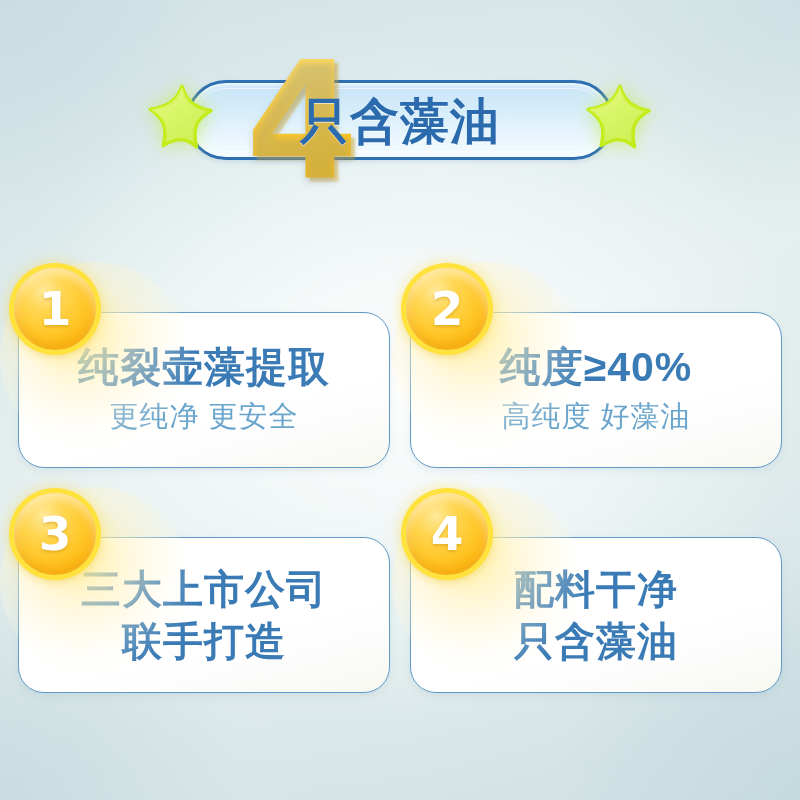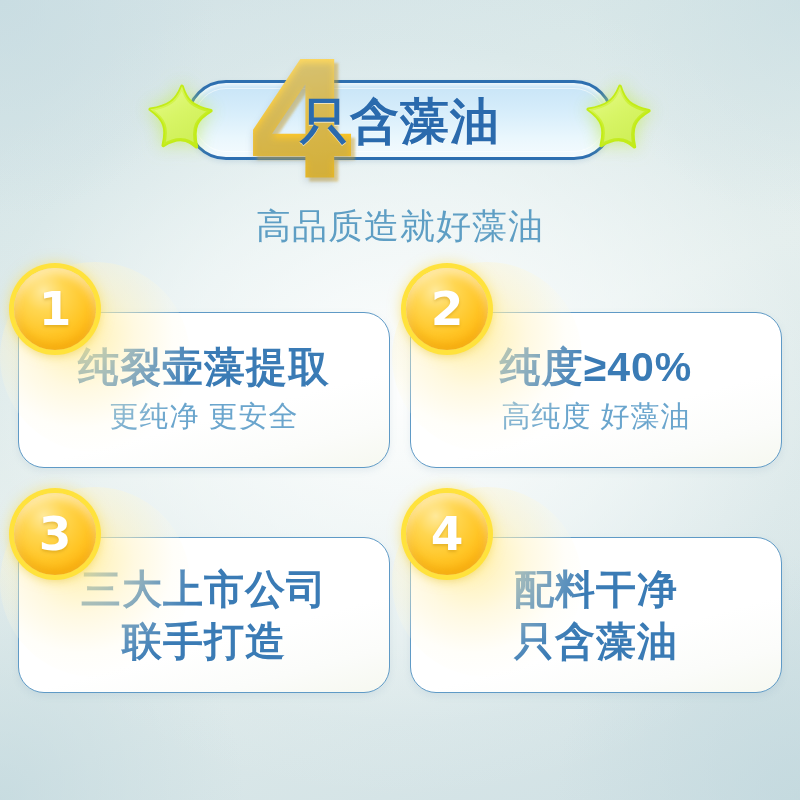--- a/index.html
+++ b/index.html
@@ -286,21 +286,20 @@
         </defs>
       </svg>
     </div>
 
     <div class="big-four-shadow">4</div>
     <div class="big-four">4</div>
 
     <div class="header-title">只含藻油</div>
   </div>
 
-  <div class="subtitle">高品质造就好藻油</div>
 
   <div class="grid">
 
     <div class="cell c0">
       <div class="card">
         <div class="card-body">
           <div class="card-title">纯裂壶藻提取</div>
           <div class="card-sub">更纯净 更安全</div>
         </div>
       </div>

